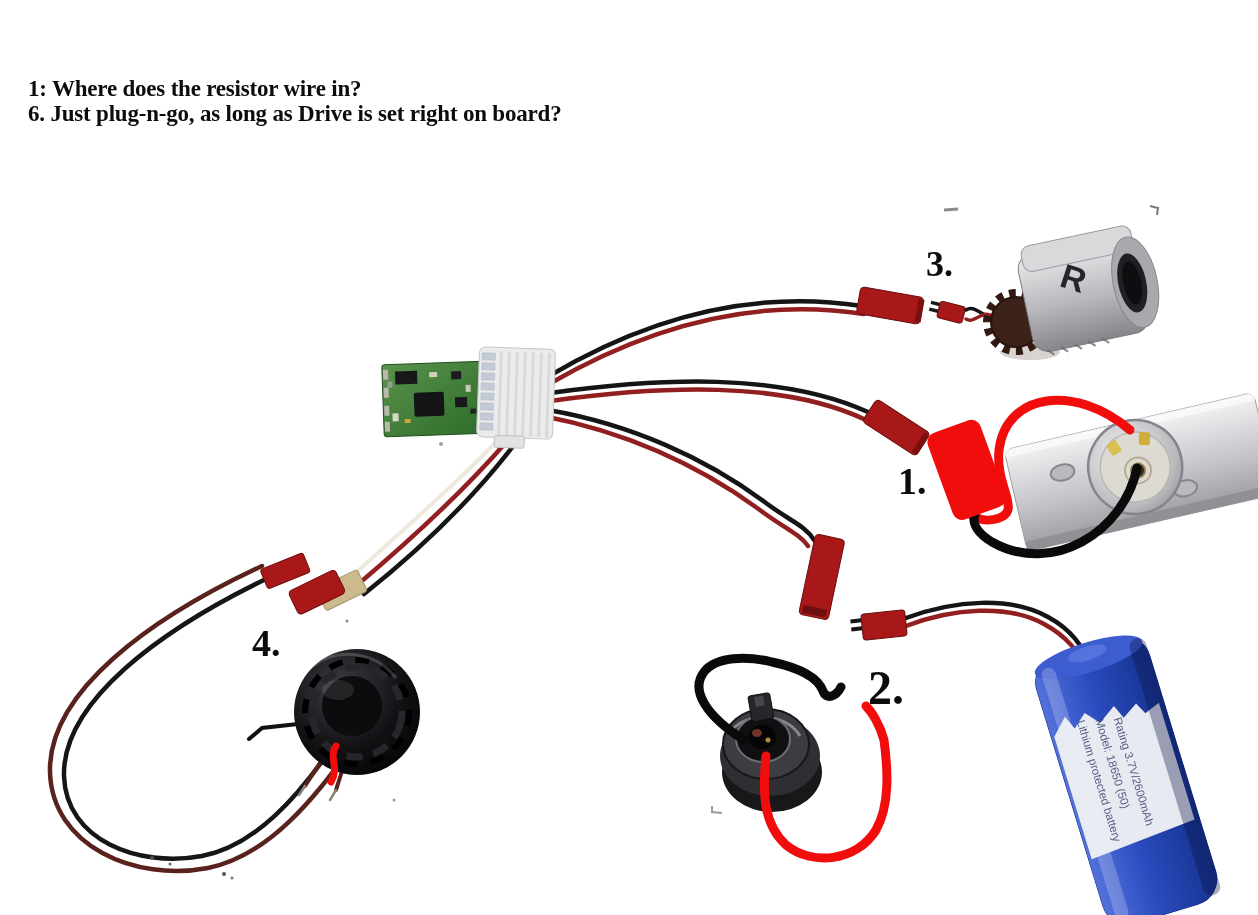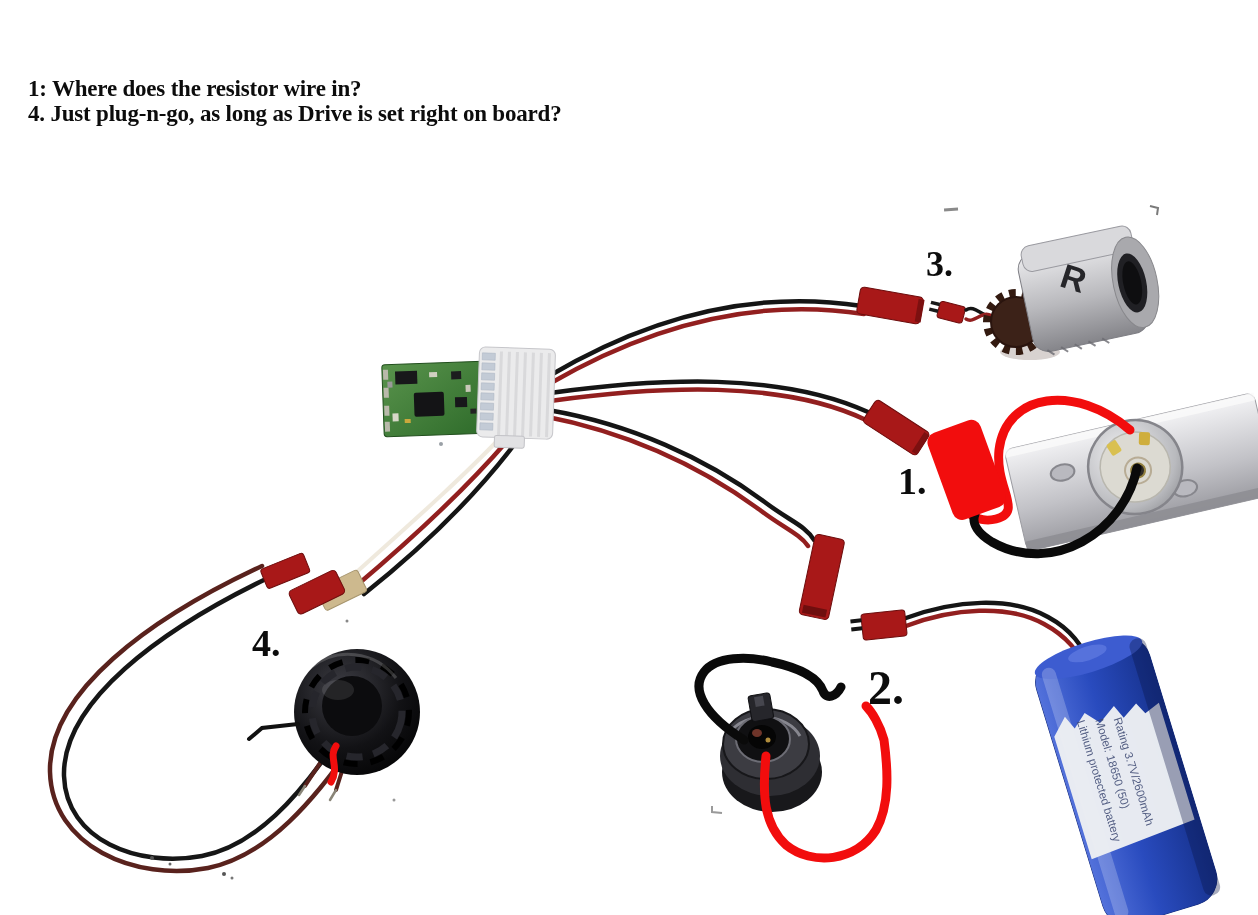--- a/index.html
+++ b/index.html
@@ -12,21 +12,21 @@
   .batt-text{font-family:"Liberation Sans",sans-serif;fill:#3a4670;opacity:.85;}
   .muzzle-mark{font-family:"Liberation Sans",sans-serif;font-weight:bold;fill:#26262a;}
 </style>
 </head>
 <body>
 
 <div class="stage">
 
   <div class="questions">
     <div>1: Where does the resistor wire in?</div>
-    <div>4. Just plug-n-go, as long as Drive is set right on board?</div>
+    <div>6. Just plug-n-go, as long as Drive is set right on board?</div>
   </div>
 
   <svg width="1258" height="915" viewBox="0 0 1258 915">
     <defs>
       <linearGradient id="gSilver" x1="0" y1="0" x2="0" y2="1">
         <stop offset="0" stop-color="#ececee"></stop>
           <stop offset=".55" stop-color="#b9b9bd"></stop>
           <stop offset="1" stop-color="#85858a"></stop>
       </linearGradient>
       <linearGradient id="gPlate" x1="0" y1="0" x2="0" y2="1">

